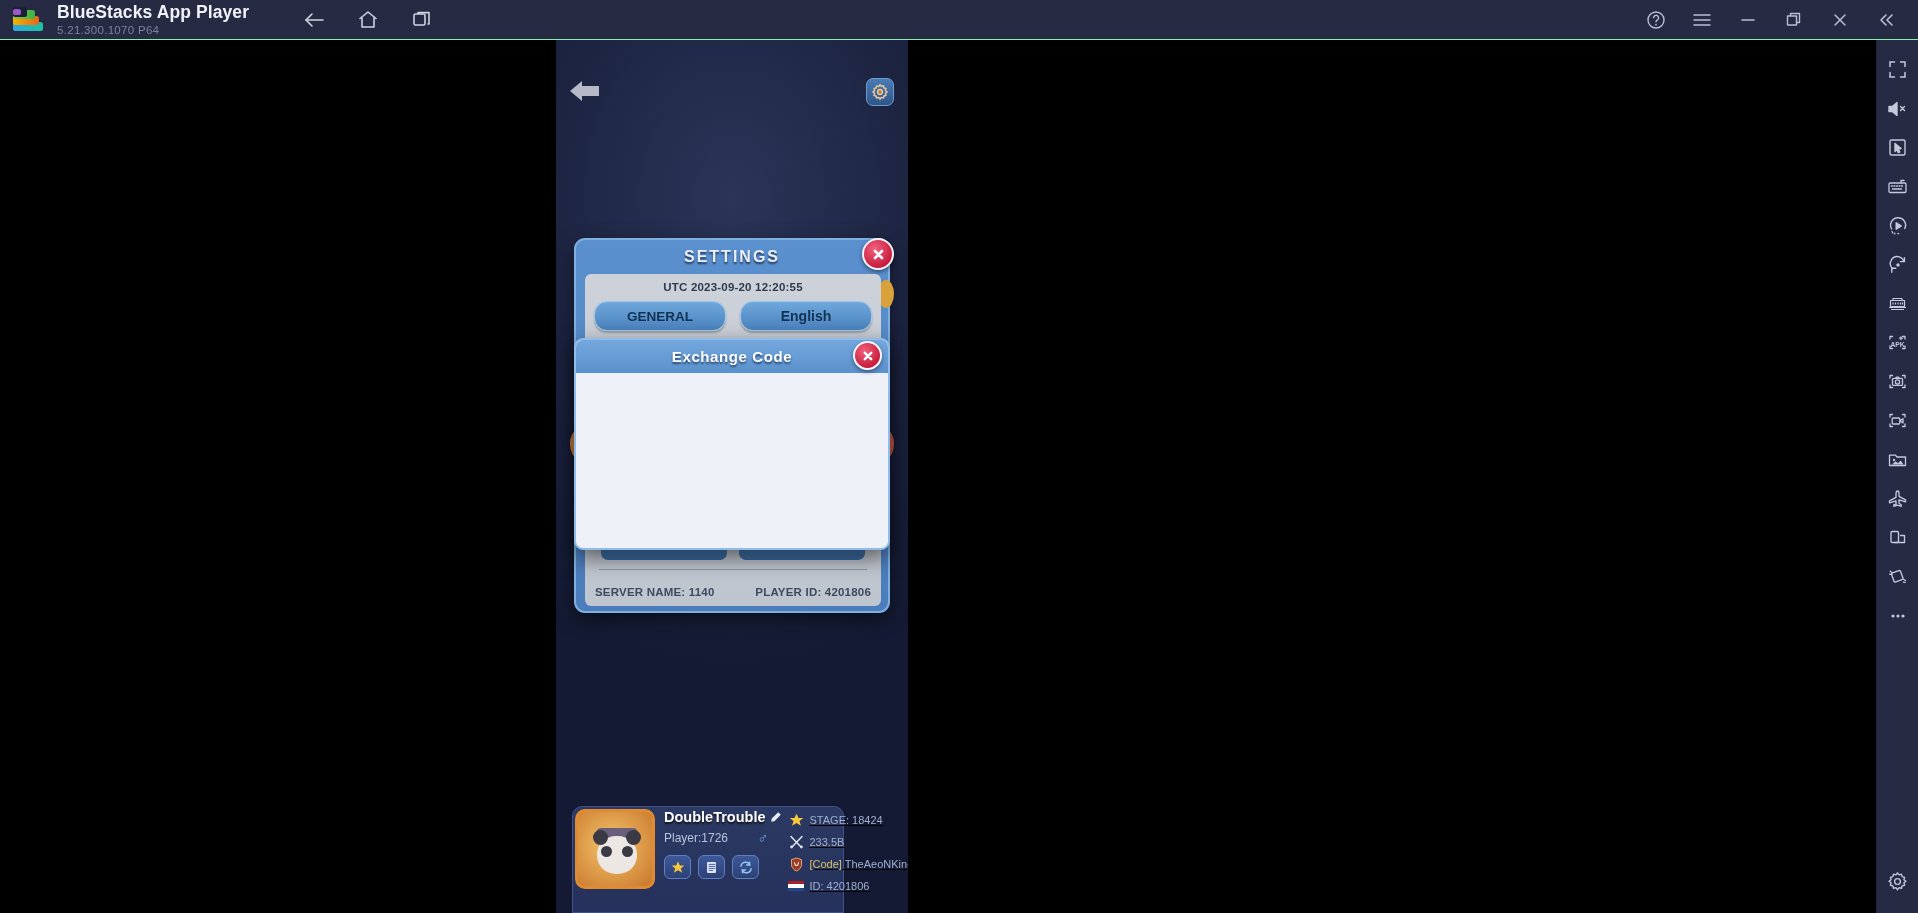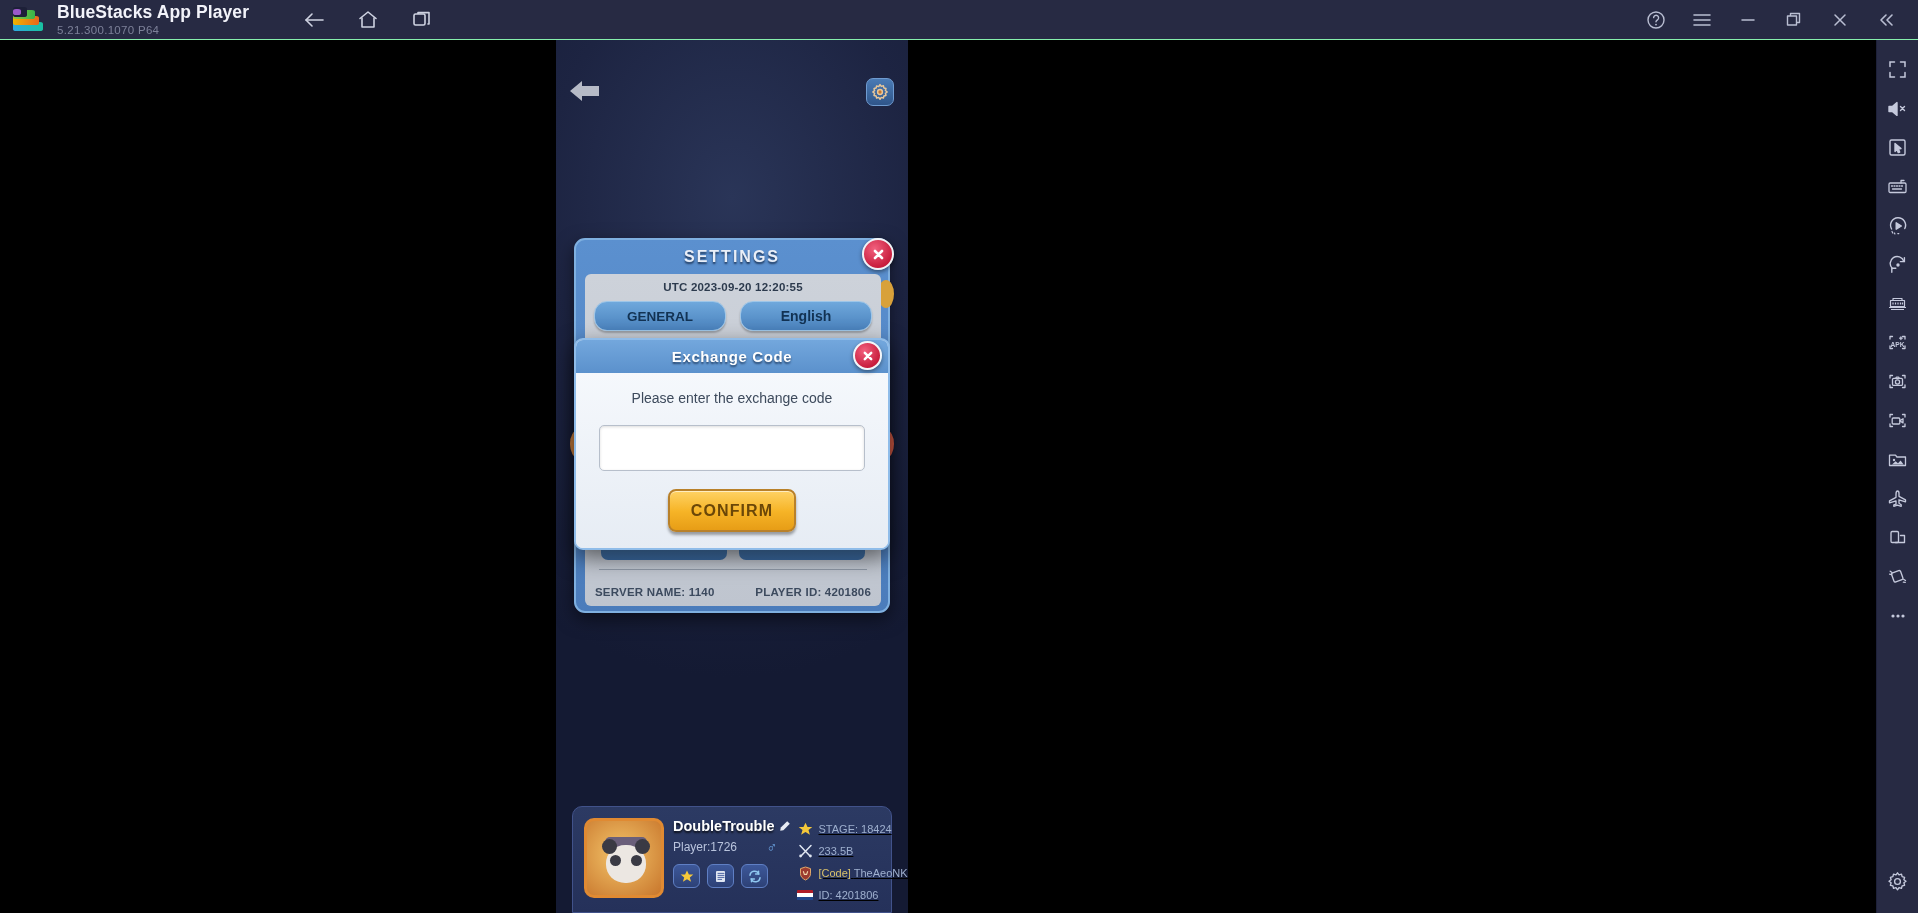--- a/index.html
+++ b/index.html
@@ -188,25 +188,25 @@
     border: 2px solid #b9812a;
     color: #6b4708; font-size: 16px; font-weight: bold; letter-spacing: 1.1px;
     cursor: pointer;
     box-shadow: 0 3px 3px rgba(0,0,0,.35), inset 0 1px 0 rgba(255,255,255,.6);
     font-family: "Liberation Sans", sans-serif;
   }
 
   
   .player-card {
     position: absolute; left: 16px; bottom: 0;
-    width: 320px; height: 107px;
+    width: 272px; height: 107px;
     background: linear-gradient(180deg,#2c3a63 0%,#25315a 100%);
     border-radius: 10px 10px 0 0;
     border: 1px solid #41528a;
-    padding: 11px;
+    padding: 2px;
     display: flex;
     text-align: center;
   }
   .avatar {
     width: 80px; height: 80px; border-radius: 10px;
     border: 3px solid #e08a32;
     background: radial-gradient(circle at 45% 45%, #f4c56a, #c8762c);
     position: relative; overflow: hidden; flex: 0 0 auto;
   }
   .panda { position: absolute; left: 14px; top: 16px; width: 50px; height: 48px; }
@@ -479,25 +479,20 @@
     </div>
 
     <div class="modal">
       <div class="modal-head">
         <div class="modal-title">Exchange Code</div>
         <div class="modal-close">
           <svg width="14" height="14" viewBox="0 0 14 14" stroke="#fff" stroke-width="2.5" stroke-linecap="round">
               <path d="M3.8 3.8l6.4 6.4M10.2 3.8l-6.4 6.4"></path>
             </svg>
         </div>
-      </div>
-      <div class="modal-body">
-        <div class="modal-prompt">Please enter the exchange code</div>
-        <input class="code-input" type="text" value="" style="">
-        <button class="confirm-btn">CONFIRM</button>
       </div>
     </div>
 
     <div class="player-card">
       <div class="avatar">
         <div class="panda">
           <div class="phat"></div>
           <div class="pbody"></div>
           <div class="pear l"></div>
             <div class="pear r"></div>

